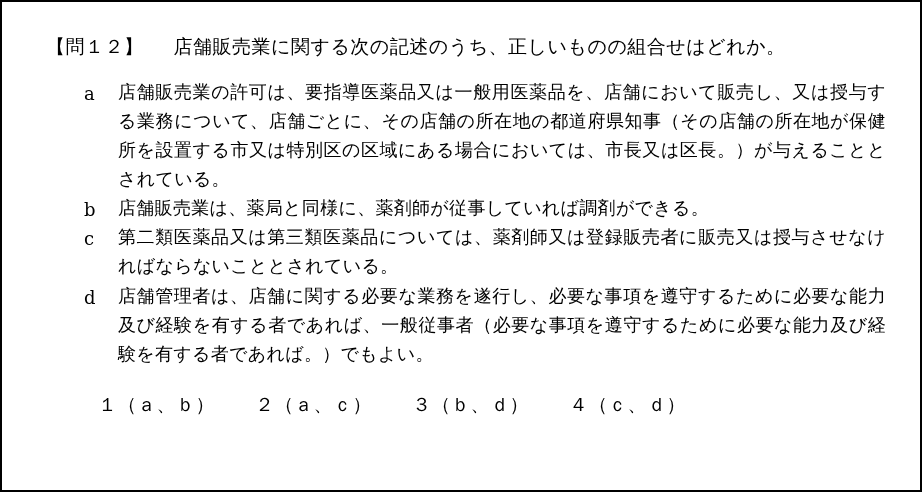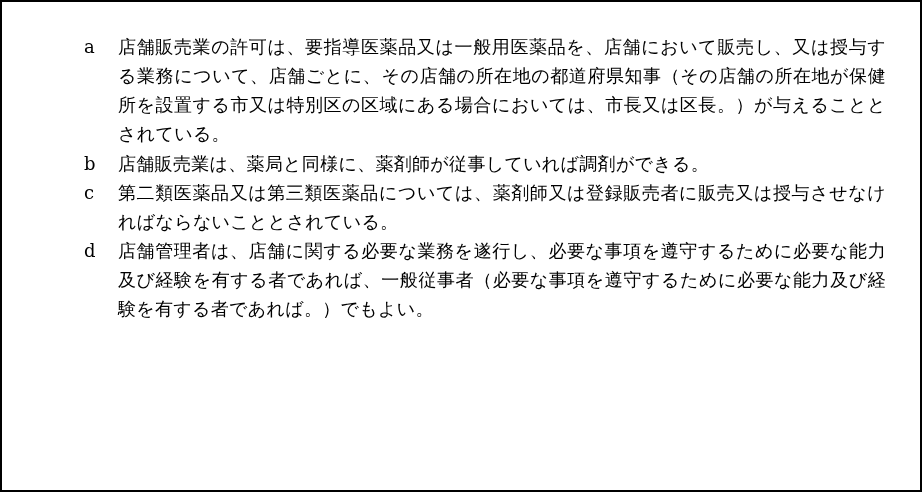--- a/index.html
+++ b/index.html
@@ -58,20 +58,21 @@
   }
   .choice-label {
     width: 34px;
     flex: 0 0 34px;
     text-align: left;
   }
   .choice-body {
     flex: 1 1 auto;
     text-align: justify;
     text-justify: inter-character;
+    font-family: Liberation Mono, monospace;
   }
   .answers {
     margin: 22px 0 0 62px;
     font-size: 19px;
     letter-spacing: 0.5px;
     white-space: nowrap;
   }
   .answer-opt {
     display: inline-block;
   }
@@ -79,35 +80,41 @@
     display: inline-block;
     width: 40px;
   }
 </style>
 </head>
 <body>
 
 <div class="page">
   <div class="inner">
 
+    <div class="question-line">
+      <span class="q-number">【問１２】</span><span class="q-text">店舗販売業に関する次の記述のうち、正しいものの組合せはどれか。</span>
+    </div>
 
     <div class="choices">
       <div class="choice">
         <span class="choice-label">a</span>
         <span class="choice-body">店舗販売業の許可は、要指導医薬品又は一般用医薬品を、店舗において販売し、又は授与する業務について、店舗ごとに、その店舗の所在地の都道府県知事（その店舗の所在地が保健所を設置する市又は特別区の区域にある場合においては、市長又は区長。）が与えることとされている。</span>
       </div>
       <div class="choice">
         <span class="choice-label">b</span>
         <span class="choice-body">店舗販売業は、薬局と同様に、薬剤師が従事していれば調剤ができる。</span>
       </div>
       <div class="choice">
         <span class="choice-label">c</span>
         <span class="choice-body">第二類医薬品又は第三類医薬品については、薬剤師又は登録販売者に販売又は授与させなければならないこととされている。</span>
       </div>
       <div class="choice">
         <span class="choice-label">d</span>
         <span class="choice-body">店舗管理者は、店舗に関する必要な業務を遂行し、必要な事項を遵守するために必要な能力及び経験を有する者であれば、一般従事者（必要な事項を遵守するために必要な能力及び経験を有する者であれば。）でもよい。</span>
       </div>
     </div>
 
+    <div class="answers">
+      <span class="answer-opt">１（ａ、ｂ）</span><span class="answer-gap"></span><span class="answer-opt">２（ａ、ｃ）</span><span class="answer-gap"></span><span class="answer-opt">３（ｂ、ｄ）</span><span class="answer-gap"></span><span class="answer-opt">４（ｃ、ｄ）</span>
+    </div>
 
   </div>
 </div>
 
 </body></html>

